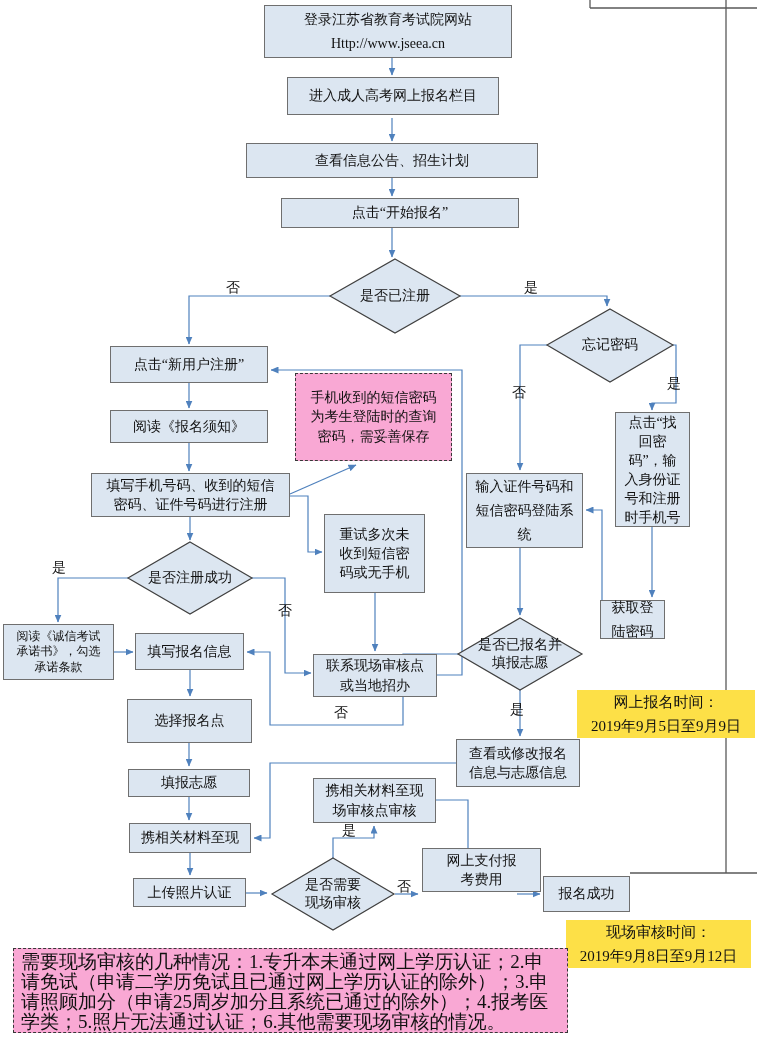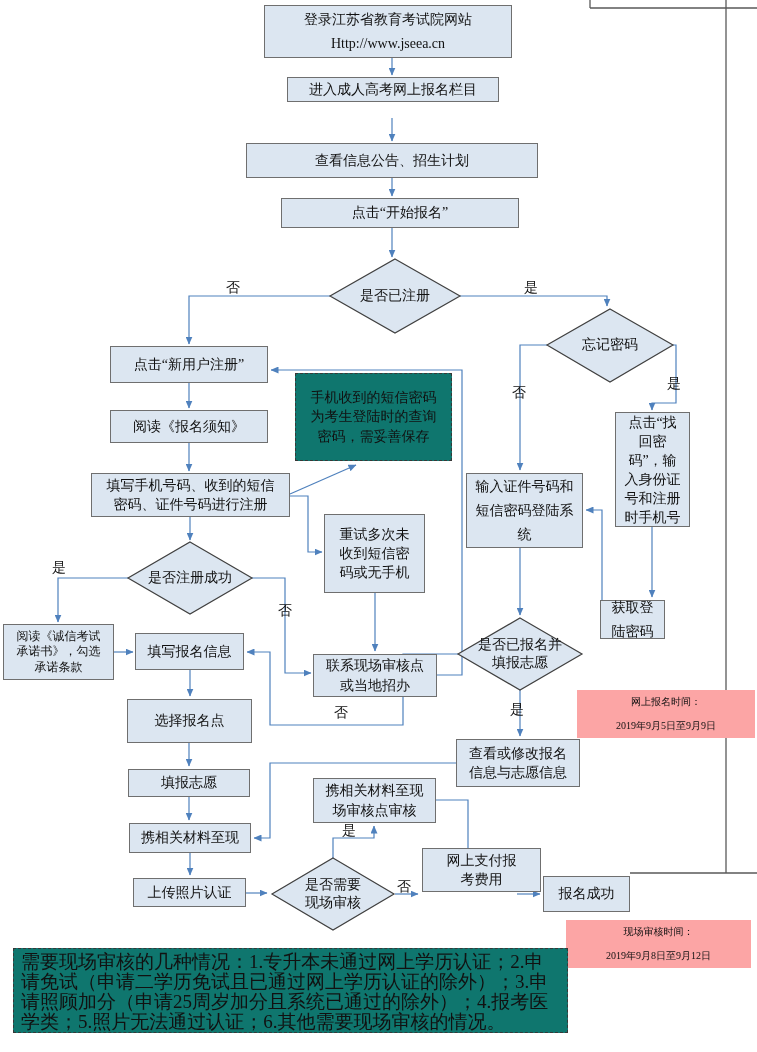--- a/index.html
+++ b/index.html
@@ -23,24 +23,24 @@
   .flow polyline{fill:none;stroke:var(--arrow);stroke-width:1.2;}
   .ahp{fill:var(--arrow);}
   .shapes polygon{fill:var(--node-fill);stroke:var(--diamond-border);stroke-width:1.2;}
   .node,.dtext,.dashed,.time{
     position:absolute;display:flex;align-items:center;justify-content:center;
     text-align:center;white-space:pre-line;box-sizing:border-box;
     font-size:14px;line-height:1.38;
   }
   .node{background:var(--node-fill);border:1px solid var(--node-border);}
   .dtext{background:transparent;border:none;}
-  .dashed{background:#0f766e;border:1.4px dashed #383838;}
+  .dashed{background:#f9a8d4;border:1.4px dashed #383838;}
   .dashed.para{display:block;text-align:left;white-space:normal;
     padding:3px 7px;font-size:19px;line-height:20px;}
-  .time{background:#fca5a5;font-size:10px;line-height:24px;}
+  .time{background:#fde047;font-size:15px;line-height:24px;}
   .branch{position:absolute;font-size:14px;line-height:14px;}
   .small{font-size:12px;}
   .lh18{line-height:1.3;}
   .lh19{line-height:19px;}
   .lh24{line-height:24px;}
 </style>
 </head>
 <body>
 
 <div class="canvas">
@@ -99,21 +99,21 @@
       <polygon points="395,259 460,296 395,333 330,296"></polygon>
       <polygon points="190,542 252,578 190,614 128,578"></polygon>
       <polygon points="610,309 673,345 610,382 547,345"></polygon>
       <polygon points="520,618 582,654 520,690 458,654"></polygon>
       <polygon points="333,858 394,894 333,930 272,894"></polygon>
     </g>
   </svg>
 
   <div class="node lh24" style="left:264px;top:5px;width:248px;height:53px">登录江苏省教育考试院网站
 Http://www.jseea.cn</div>
-  <div class="node" style="left:287px;top:77px;width:212px;height:25px">进入成人高考网上报名栏目</div>
+  <div class="node" style="left:287px;top:77px;width:212px;height:38px">进入成人高考网上报名栏目</div>
   <div class="node" style="left:246px;top:143px;width:292px;height:35px">查看信息公告、招生计划</div>
   <div class="node" style="left:281px;top:198px;width:238px;height:30px">点击“开始报名”</div>
   <div class="node" style="left:110px;top:346px;width:158px;height:37px">点击“新用户注册”</div>
   <div class="node" style="left:110px;top:410px;width:158px;height:33px">阅读《报名须知》</div>
   <div class="node" style="left:91px;top:473px;width:199px;height:44px">填写手机号码、收到的短信
 密码、证件号码进行注册</div>
   <div class="dashed" style="left:295px;top:373px;width:157px;height:88px">手机收到的短信密码
 为考生登陆时的查询
 密码，需妥善保存</div>
   <div class="node small lh18" style="left:3px;top:624px;width:111px;height:56px">阅读《诚信考试

